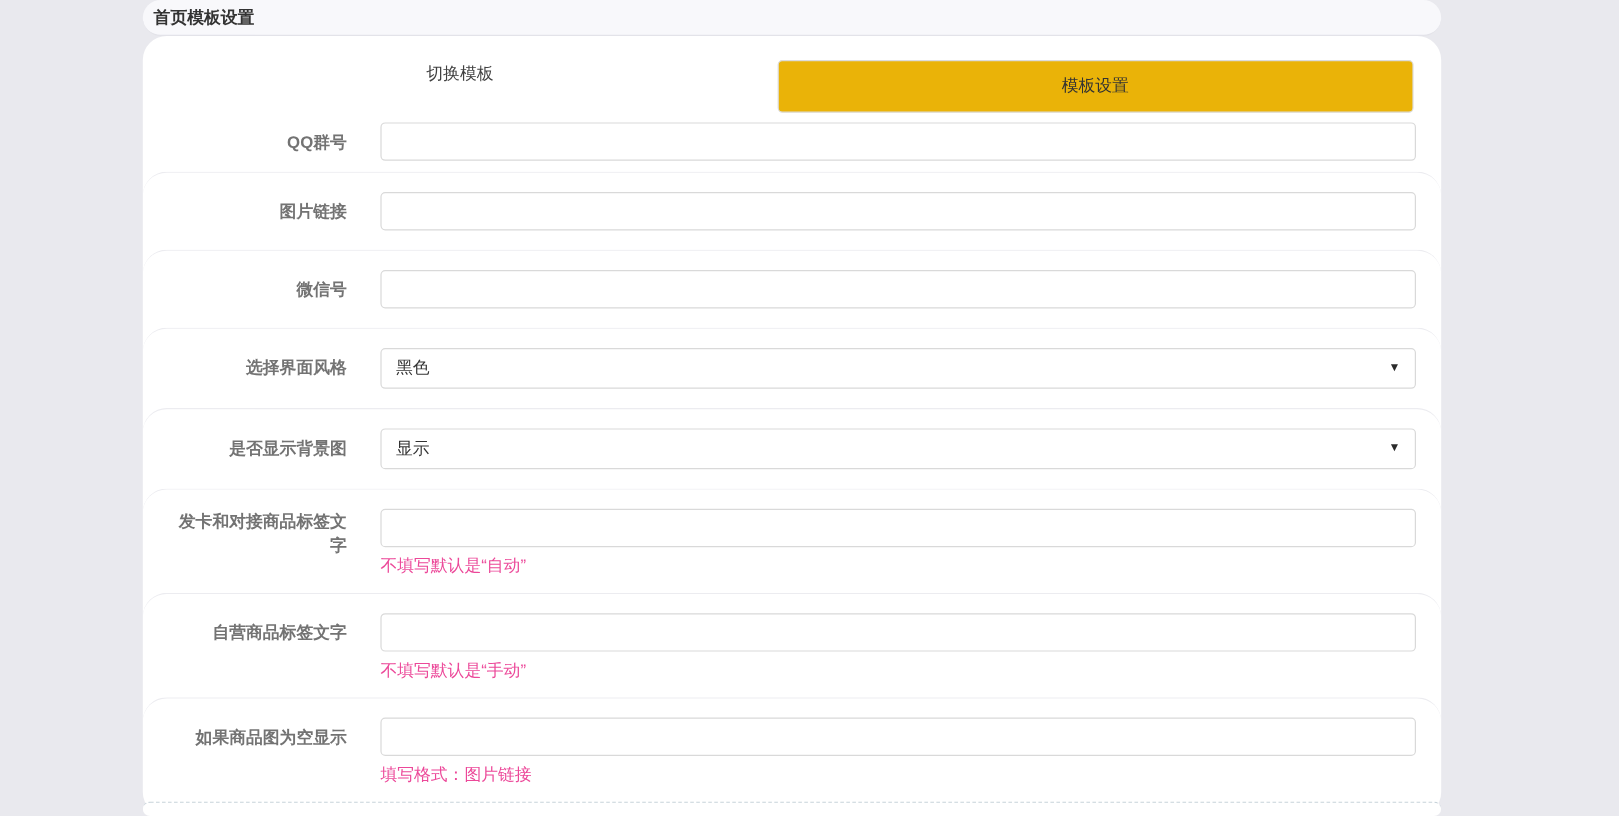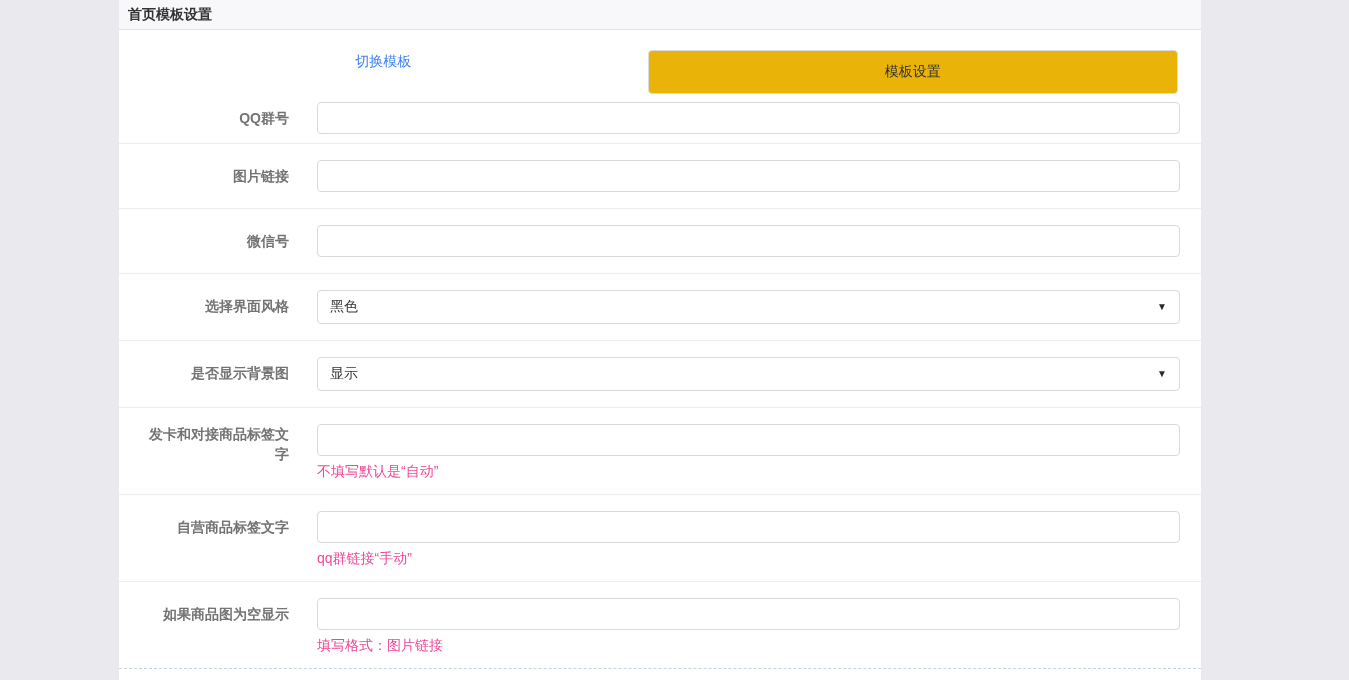--- a/index.html
+++ b/index.html
@@ -1,15 +1,15 @@
 <!DOCTYPE html>
 <html><head>
 <meta charset="utf-8">
 <style>
-  * { margin:0; padding:0; box-sizing:border-box; }
+  * { margin:0; padding:0; box-sizing:border-box;border-radius:20px; }
   html,body { width:1349px; height:680px; overflow:hidden; }
   body {
     background:#e9e9ee;
     font-family:"Liberation Sans","DejaVu Sans",sans-serif;
     color:#333;
   }
   .content-col { position:absolute; left:119px; top:0; width:1082px; }
 
   
   .page-header {
@@ -18,21 +18,21 @@
   }
   .page-title { font-size:14px; font-weight:bold; color:#333; }
 
   
   .card { background:#fff; min-height:650px; }
 
   
   .tab-bar { display:flex; height:64px; }
   .tab {
     flex:1; display:flex; align-items:center; justify-content:center;
-    font-size:14px; color:#3b82f6; cursor:pointer;
+    font-size:14px; color:#404040; cursor:pointer;
   }
   .tab--active {
     align-self:flex-start; margin-top:20px; margin-right:23px; height:44px;
     background:#eab308; border:1px solid #dcdcdc; border-radius:4px; color:#333;
   }
 
   
   .row {
     display:flex; align-items:flex-start;
     border-top:1px solid #ececf0;
@@ -127,21 +127,21 @@
       <div class="control">
         <input class="text-input" type="text" value="" style="">
         <div class="hint">不填写默认是“自动”</div>
       </div>
     </div>
 
     <div class="row row--hint">
       <div class="row-label">自营商品标签文字</div>
       <div class="control">
         <input class="text-input" type="text" value="" style="">
-        <div class="hint">qq群链接“手动”</div>
+        <div class="hint">不填写默认是“手动”</div>
       </div>
     </div>
 
     <div class="row row--hint">
       <div class="row-label">如果商品图为空显示</div>
       <div class="control">
         <input class="text-input" type="text" value="" style="">
         <div class="hint">填写格式：图片链接</div>
       </div>
     </div>

